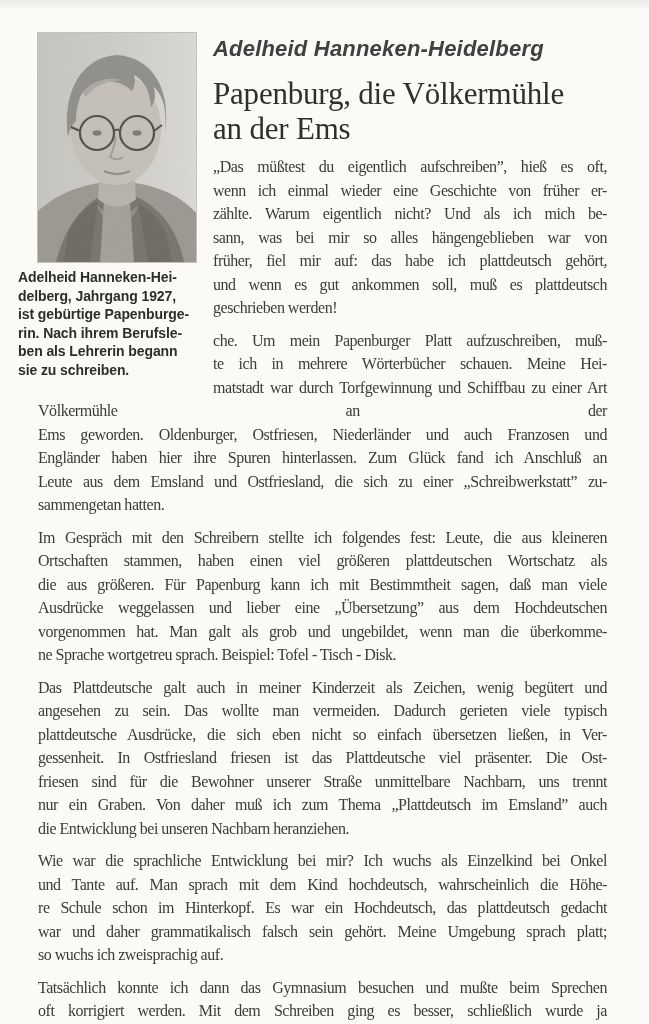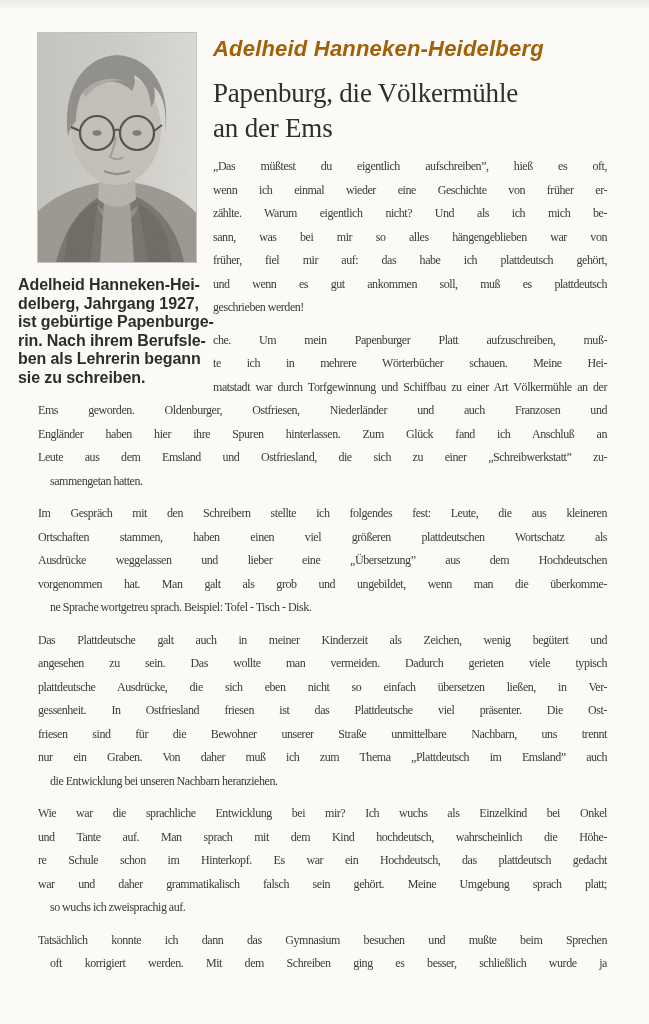--- a/index.html
+++ b/index.html
@@ -29,62 +29,62 @@
     height: 360px;
     margin-right: 15px;
   }
   .photo {
     width: 158px; height: 229px;
     display: block;
     background: #cccbc6;
     outline: 1px solid #c2c1bc;
   }
   .caption {
-    margin: 14px 0 0 -20px;
+    margin: 6px 0 0 -20px;
     width: 196px;
     font-family: "Liberation Sans", sans-serif;
     font-weight: 700;
-    font-size: 16px;
+    font-size: 14px;
     line-height: 18.5px;
     letter-spacing: -0.1px;
     color: #2d2d2b;
   }
   .caption .line { white-space: nowrap; }
   .author {
     font-family: "Liberation Sans", sans-serif;
     font-weight: 700;
     font-style: italic;
     font-size: 22px;
     line-height: 26px;
     margin: 3px 0 0 0;
-    color: #a16207;
+    color: #404040;
     letter-spacing: 0.2px;
   }
   .title {
     margin: 14px 0 0 0;
     font-size: 31px;
     line-height: 35px;
     font-weight: 400;
     letter-spacing: -0.2px;
     color: #2f2f2d;
   }
   .title .line { text-align: left; }
   .body-text .para {
     margin: 9px 0 0 0;
-    font-size: 12px;
+    font-size: 16px;
     line-height: 23.5px;
     letter-spacing: -0.45px;
     word-spacing: -0.2px;
     hyphens: none;
   }
   .para .line {
     text-align: justify;
     text-align-last: justify;
   }
-  .para .line:last-child { text-align-last: left; margin-left: 12px; }
+  .para .line:last-child { text-align-last: left; }
   .para.cut .line:last-child { text-align-last: justify; }
 </style>
 </head>
 <body>
 
 <div class="page">
 
   <div class="photo-float">
     <svg class="photo" viewBox="0 0 158 229" xmlns="http://www.w3.org/2000/svg" aria-hidden="true">
       <defs>
@@ -135,21 +135,21 @@
         <div class="line">delberg, Jahrgang 1927,</div>
         <div class="line">ist gebürtige Papenburge-</div>
         <div class="line">rin. Nach ihrem Berufsle-</div>
         <div class="line">ben als Lehrerin begann</div>
         <div class="line">sie zu schreiben.</div>
       </div>
   </div>
 
   <div class="author">Adelheid Hanneken-Heidelberg</div>
 
-  <h1 class="title" style="font-size:27px;">
+  <h1 class="title" style="font-size:31px;">
       <div class="line">Papenburg, die Völkermühle</div>
       <div class="line">an der Ems</div>
     </h1>
 
   <div class="body-text">
     <div class="para">
         <div class="line">„Das müßtest du eigentlich aufschreiben”, hieß es oft,</div>
         <div class="line">wenn ich einmal wieder eine Geschichte von früher er-</div>
         <div class="line">zählte. Warum eigentlich nicht? Und als ich mich be-</div>
         <div class="line">sann, was bei mir so alles hängengeblieben war von</div>
@@ -162,20 +162,21 @@
         <div class="line">te ich in mehrere Wörterbücher schauen. Meine Hei-</div>
         <div class="line">matstadt war durch Torfgewinnung und Schiffbau zu einer Art Völkermühle an der</div>
         <div class="line">Ems geworden. Oldenburger, Ostfriesen, Niederländer und auch Franzosen und</div>
         <div class="line">Engländer haben hier ihre Spuren hinterlassen. Zum Glück fand ich Anschluß an</div>
         <div class="line">Leute aus dem Emsland und Ostfriesland, die sich zu einer „Schreibwerkstatt” zu-</div>
         <div class="line">sammengetan hatten.</div>
       </div>
     <div class="para">
         <div class="line">Im Gespräch mit den Schreibern stellte ich folgendes fest: Leute, die aus kleineren</div>
         <div class="line">Ortschaften stammen, haben einen viel größeren plattdeutschen Wortschatz als</div>
+        <div class="line">die aus größeren. Für Papenburg kann ich mit Bestimmtheit sagen, daß man viele</div>
         <div class="line">Ausdrücke weggelassen und lieber eine „Übersetzung” aus dem Hochdeutschen</div>
         <div class="line">vorgenommen hat. Man galt als grob und ungebildet, wenn man die überkomme-</div>
         <div class="line">ne Sprache wortgetreu sprach. Beispiel: Tofel - Tisch - Disk.</div>
       </div>
     <div class="para">
         <div class="line">Das Plattdeutsche galt auch in meiner Kinderzeit als Zeichen, wenig begütert und</div>
         <div class="line">angesehen zu sein. Das wollte man vermeiden. Dadurch gerieten viele typisch</div>
         <div class="line">plattdeutsche Ausdrücke, die sich eben nicht so einfach übersetzen ließen, in Ver-</div>
         <div class="line">gessenheit. In Ostfriesland friesen ist das Plattdeutsche viel präsenter. Die Ost-</div>
         <div class="line">friesen sind für die Bewohner unserer Straße unmittelbare Nachbarn, uns trennt</div>

